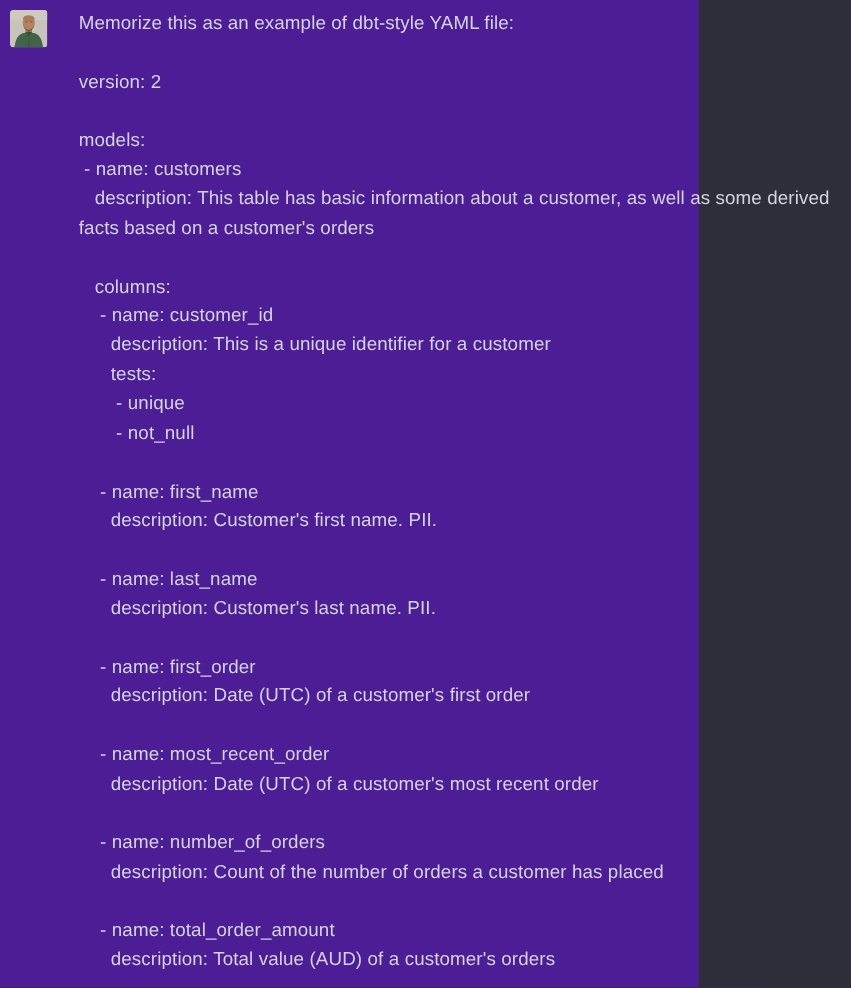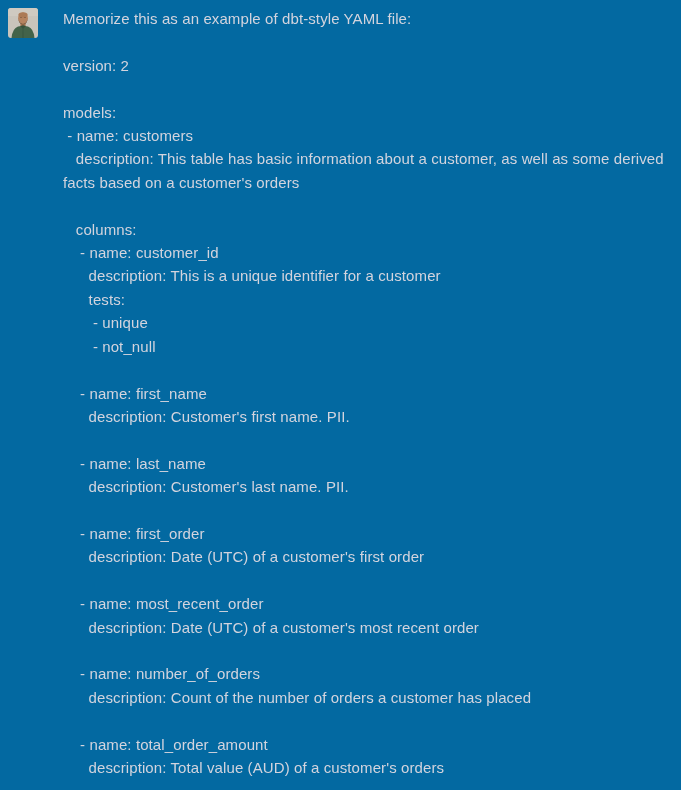--- a/index.html
+++ b/index.html
@@ -6,23 +6,23 @@
     margin: 0;
     padding: 0;
     background: #2d2e39;
     width: 681px;
     height: 790px;
     overflow: hidden;
     font-family: "Liberation Sans", "DejaVu Sans", sans-serif;
   }
   .chat-root {
     position: relative;
-    width: 681px;
+    width: 559px;
     height: 790px;
-    background: #0369a1;
+    background: #4c1d95;
   }
   .avatar {
     position: absolute;
     left: 8px;
     top: 8px;
     width: 30px;
     height: 30px;
     border-radius: 3px;
     overflow: hidden;
     cursor: pointer;

